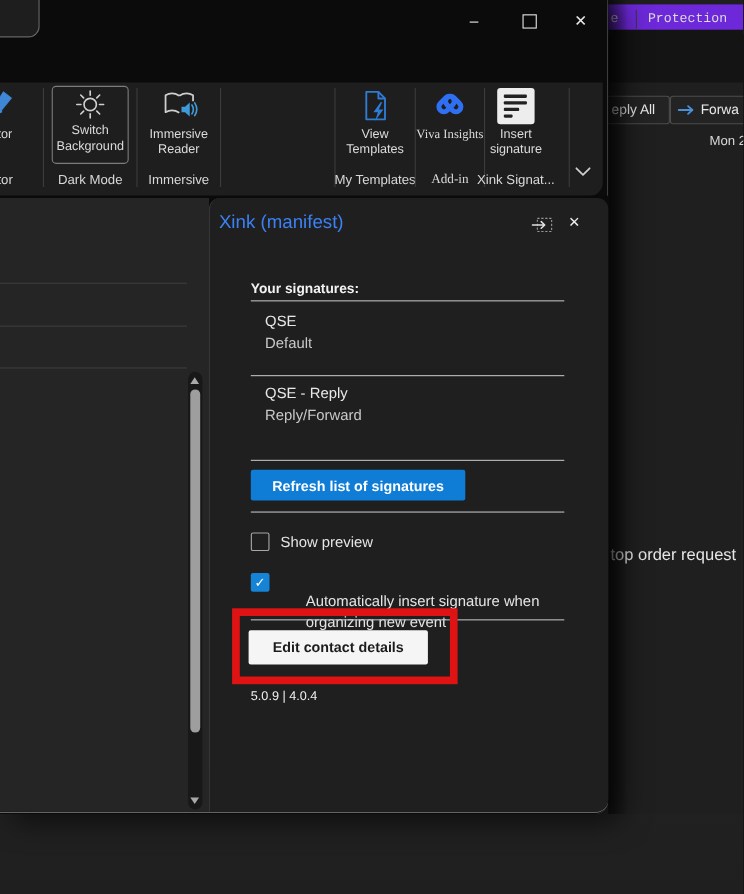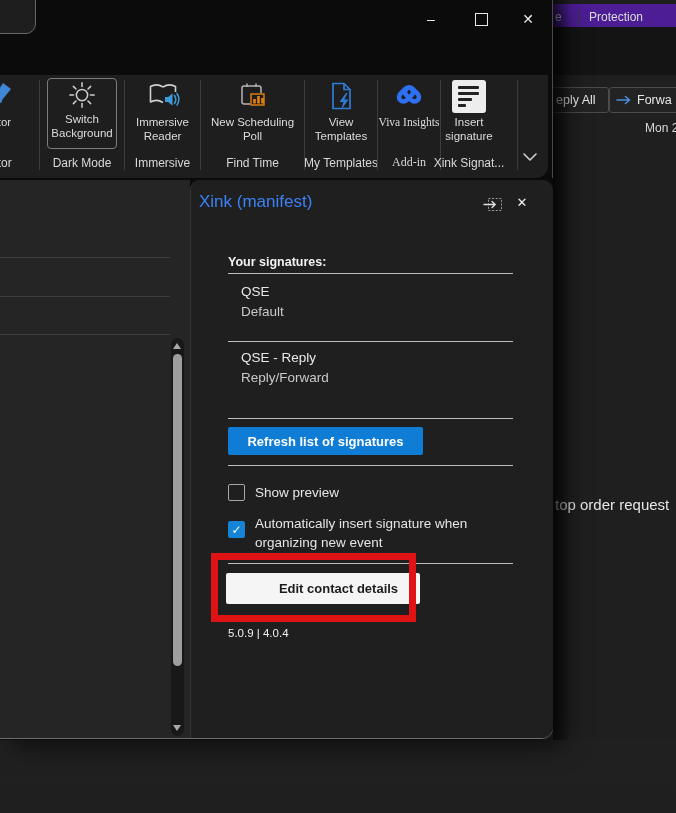--- a/index.html
+++ b/index.html
@@ -3,21 +3,21 @@
 <meta charset="utf-8">
 <style>
   html,body{margin:0;padding:0;background:#111;}
   #stage{position:relative;width:676px;height:813px;overflow:hidden;
          background:linear-gradient(#1a1a1a 0%, #212121 88%, #1f1f1f 100%);
          font-family:"Liberation Sans","DejaVu Sans",sans-serif;}
   .abs{position:absolute;}
 
   
   #bgwin{left:553px;top:0;width:123px;height:740px;background:#1f1f1f;overflow:hidden;}
-  #bg-tabbar{left:0;top:4px;width:123px;height:27px;background:#4c1d95;}
+  #bg-tabbar{left:0;top:4px;width:123px;height:27px;background:#6d28d9;font-family:Liberation Mono, monospace;}
   .bgtab{color:#dcdcdc;font-size:12px;top:6px;}
   #bg-tabdiv{left:25px;top:5px;width:1px;height:17px;background:#3a3a3a;}
   #bg-strip{left:0;top:27px;width:123px;height:48px;background:#141414;}
   .bgbtn{top:87px;height:26px;border:1px solid #4c4c4c;background:#232323;border-radius:3px;
          color:#e8e8e8;font-size:12.5px;display:flex;align-items:center;overflow:hidden;box-sizing:border-box;}
   #bg-date{top:121px;left:92px;color:#d8d8d8;font-size:12px;white-space:nowrap;}
   #bg-subject{top:496px;left:2px;color:#e6e6e6;font-size:15px;white-space:nowrap;}
   #seam-shadow{left:553px;top:0;width:18px;height:740px;
                background:linear-gradient(to right,rgba(0,0,0,.55),rgba(0,0,0,0));pointer-events:none;}
 
@@ -69,21 +69,21 @@
   .sigtype{position:absolute;left:50px;font-size:13.5px;color:#c9c9c9;}
   #refresh-btn{left:37px;top:247px;width:195px;height:28px;background:#0f7cd6;border-radius:2px;
                color:#fff;font-size:13px;font-weight:bold;display:flex;align-items:center;justify-content:center;}
   .cbox{position:absolute;left:37px;width:17px;height:17px;box-sizing:border-box;border-radius:2px;}
   #cb1{top:304px;border:1.5px solid #a8a8a8;background:transparent;}
   #cb2{top:341px;background:#1583d6;color:#fff;font-size:12px;font-weight:bold;
        display:flex;align-items:center;justify-content:center;}
   .cblabel{position:absolute;left:64px;font-size:13.5px;color:#e5e5e5;line-height:19px;}
   #redrect{left:20px;top:373px;width:205px;height:69px;border:7px solid #df1313;box-sizing:border-box;}
   #edit-btn{left:35px;top:393px;width:163px;height:31px;background:#f5f5f5;border-radius:2px;
-            color:#1c1c1c;font-size:13px;font-weight:600;display:flex;align-items:center;justify-content:center;padding-left:31px;}
+            color:#1c1c1c;font-size:13px;font-weight:600;display:flex;align-items:center;justify-content:center;}
   #version{left:37px;top:447px;font-size:11.5px;color:#f0f0f0;}
 </style>
 </head>
 <body>
 
 <div id="stage">
 
   <div class="abs" id="bgwin">
     <div class="abs" id="bg-tabbar">
       <span class="abs bgtab" style="left:2px">e</span>
@@ -164,38 +164,20 @@
               <path d="M19 17 h3.2 l4.3 -3.8 v12.6 l-4.3 -3.8 H19 Z" fill="#3f9bd8"></path>
               <path d="M28.5 15.5 q2.6 4 0 8 M31 13.5 q3.8 5.8 0 11.6" fill="none" stroke="#3f9bd8" stroke-width="1.5" stroke-linecap="round"></path>
             </svg>
           </div>
           <div class="rlabel">Immersive Reader</div>
         </div>
         <div class="rglabel">Immersive</div>
       </div>
       <div class="rdiv" style="left:200px"></div>
 
-      <div class="rgroup" style="left:201px;width:103px;">
-        <div class="rbtn">
-          <div class="ricon">
-            <svg width="32" height="32" viewBox="0 0 32 32">
-              <rect x="5" y="6" width="19" height="18" rx="2" fill="none" stroke="#b5b5b5" stroke-width="1.5"></rect>
-              <line x1="10" y1="3.5" x2="10" y2="7" stroke="#b5b5b5" stroke-width="1.5"></line>
-              <line x1="19" y1="3.5" x2="19" y2="7" stroke="#b5b5b5" stroke-width="1.5"></line>
-              <rect x="13" y="13" width="15" height="13" fill="#1e1e1e"></rect>
-              <rect x="14" y="14" width="13" height="11" fill="none" stroke="#e8820e" stroke-width="1.4"></rect>
-              <rect x="16.2" y="19" width="2.6" height="4.5" fill="#e8820e"></rect>
-              <rect x="20.2" y="16" width="2.6" height="7.5" fill="#e8820e"></rect>
-              <rect x="24.2" y="18" width="2.6" height="5.5" fill="#e8820e"></rect>
-            </svg>
-          </div>
-          <div class="rlabel">New Scheduling Poll</div>
-        </div>
-        <div class="rglabel">Find Time</div>
-      </div>
       <div class="rdiv" style="left:304px"></div>
 
       <div class="rgroup" style="left:305px;width:72px;">
         <div class="rbtn">
           <div class="ricon">
             <svg width="30" height="32" viewBox="0 0 30 32">
               <path d="M7 3.5 h11 l6 6 V28.5 H7 Z" fill="none" stroke="#2e7cd6" stroke-width="1.7" stroke-linejoin="round"></path>
               <path d="M18 3.5 v6 h6" fill="none" stroke="#2e7cd6" stroke-width="1.7" stroke-linejoin="round"></path>
               <path d="M20 13 l-6.5 9 h4 l-2.5 8 7.5 -10.5 h-4.2 l3.2 -6.5 Z" fill="#2e7cd6"></path>
             </svg>
@@ -283,21 +265,21 @@
           <span>Refresh list of signatures</span>
         </div>
         <div class="pline" style="top:285px"></div>
 
         <div class="cbox" id="cb1"></div>
         <span class="cblabel" style="top:303px">Show preview</span>
 
         <div class="cbox" id="cb2">
           <span>✓</span>
         </div>
-        <span class="cblabel" style="top:334px;width:258px;">Automatically insert signature when organizing new event</span>
+        <span class="cblabel" style="top:357px;width:258px;margin-left:23px;">Automatically insert signature when organizing new event</span>
         <div class="pline" style="top:383px"></div>
 
         <div class="abs" id="edit-btn">
           <span>Edit contact details</span>
         </div>
         <div class="abs" id="redrect"></div>
 
         <span class="abs" id="version">5.0.9 | 4.0.4</span>
       </div>
     </div>

